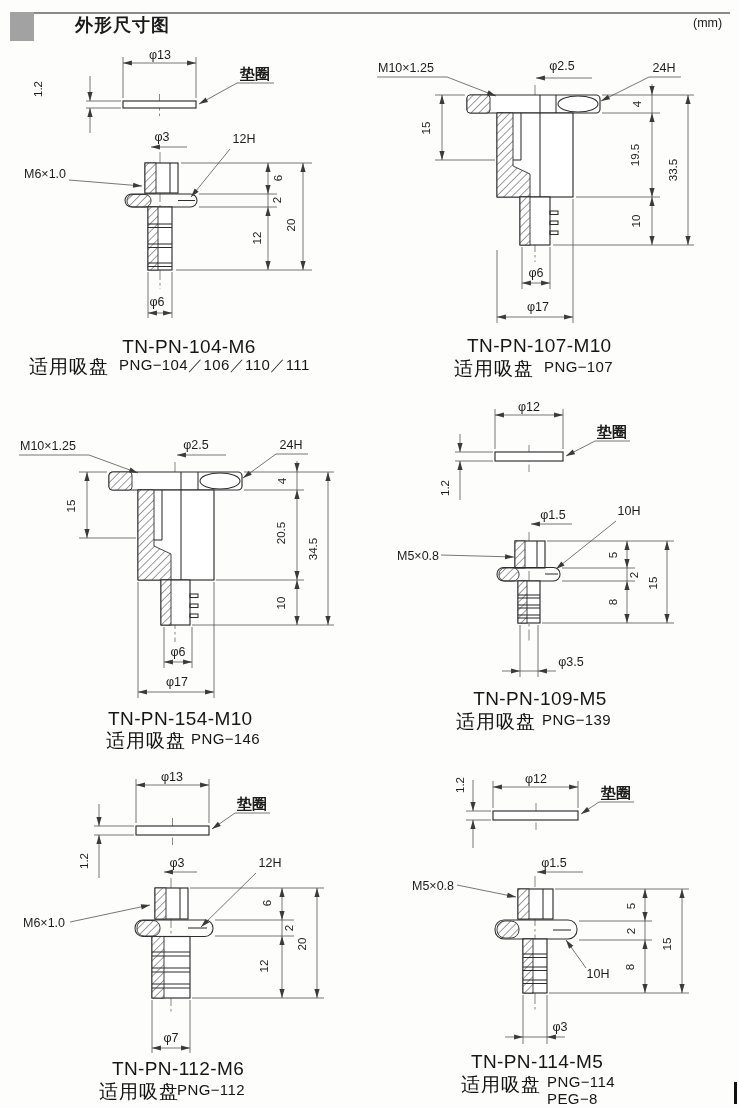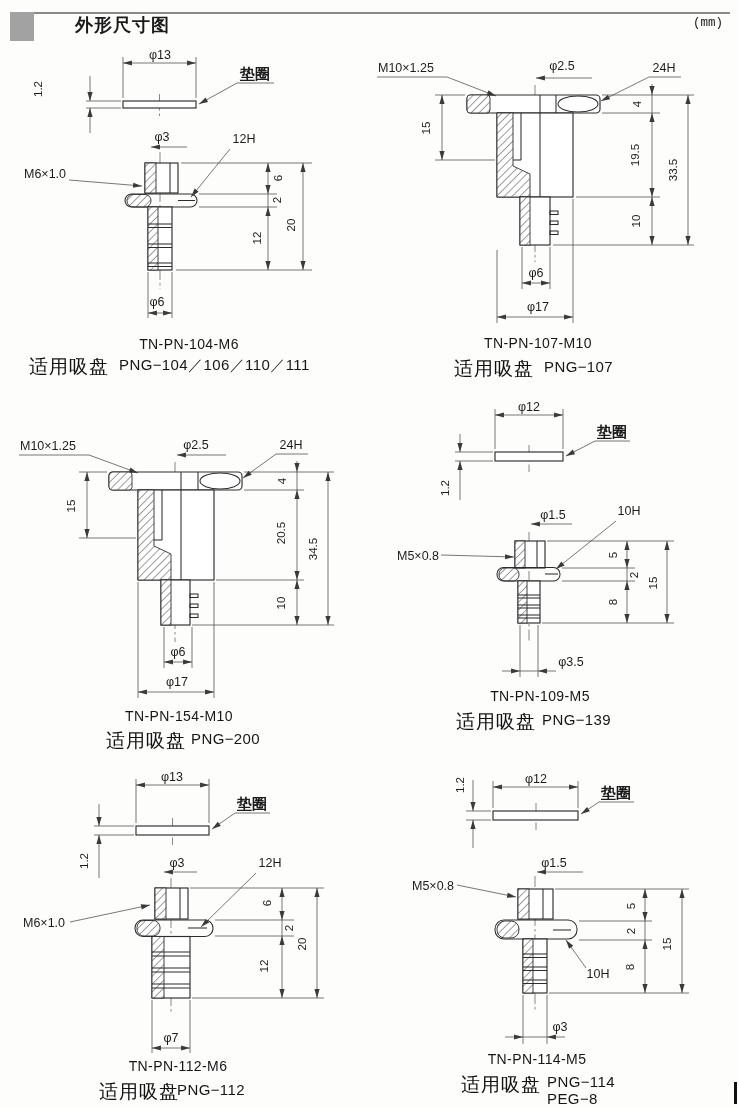--- a/index.html
+++ b/index.html
@@ -1,24 +1,24 @@
 <!DOCTYPE html>
 <html><head>
 <meta charset="utf-8">
 <style>
   html,body{margin:0;padding:0;background:#e8e8e8;}
   .page{position:relative;width:739px;height:1108px;background:#fdfdfc;overflow:hidden;
         font-family:"Liberation Sans","DejaVu Sans",sans-serif;color:#1a1a1a;}
   .rule{position:absolute;left:34px;top:12px;width:696px;height:1.5px;background:#8a8a8a;}
   .marker{position:absolute;left:10px;top:12px;width:24px;height:29px;background:#a2a2a2;}
   .title{position:absolute;left:47px;top:13px;font-size:18px;font-weight:bold;letter-spacing:1px;margin-left:28px;}
-  .unit{position:absolute;left:693px;top:16px;font-size:12.5px;font-family:Liberation Mono, monospace;}
+  .unit{position:absolute;left:693px;top:16px;font-size:12.5px;}
   .edgemark{position:absolute;left:734px;top:1082px;width:3px;height:22px;background:#111;}
   svg.sheet{position:absolute;left:0;top:0;}
-  .cap{position:absolute;font-size:14px;letter-spacing:.4px;color:#161616;white-space:nowrap;}
+  .cap{position:absolute;font-size:19px;letter-spacing:.4px;color:#161616;white-space:nowrap;}
   .cap.ctr{text-align:center;}
   .use{position:absolute;font-size:19px;letter-spacing:1px;color:#111;white-space:nowrap;}
   .mod{position:absolute;font-size:15px;letter-spacing:.4px;color:#161616;white-space:nowrap;}
   
   .ol{fill:#fff;stroke:#2d2d2d;stroke-width:1.15;}
   .ht{fill:url(#hp);stroke:#2d2d2d;stroke-width:.9;}
   .ln{fill:none;stroke:#2d2d2d;stroke-width:1.05;}
   .tn{fill:none;stroke:#4a4a4a;stroke-width:.75;}
   .dm{fill:none;stroke:#4a4a4a;stroke-width:.75;marker-start:url(#arw);marker-end:url(#arw);}
   .de{fill:none;stroke:#4a4a4a;stroke-width:.75;marker-end:url(#arw);}
@@ -407,21 +407,21 @@
   <div class="cap ctr" style="left:118px;top:336px;width:142px;">TN-PN-104-M6</div>
   <div class="use" style="left:29px;top:354px;">适用吸盘</div>
   <div class="mod" style="left:119px;top:356px;">PNG−104／106／110／111</div>
 
   <div class="cap ctr" style="left:467px;top:335px;width:142px;">TN-PN-107-M10</div>
   <div class="use" style="left:454px;top:356px;">适用吸盘</div>
   <div class="mod" style="left:544px;top:358px;">PNG−107</div>
 
   <div class="cap ctr" style="left:108px;top:708px;width:142px;">TN-PN-154-M10</div>
   <div class="use" style="left:106px;top:728px;">适用吸盘</div>
-  <div class="mod" style="left:191px;top:730px;">PNG−200</div>
+  <div class="mod" style="left:191px;top:730px;">PNG−146</div>
 
   <div class="cap ctr" style="left:469px;top:688px;width:142px;">TN-PN-109-M5</div>
   <div class="use" style="left:456px;top:709px;">适用吸盘</div>
   <div class="mod" style="left:542px;top:711px;">PNG−139</div>
 
   <div class="cap ctr" style="left:107px;top:1058px;width:142px;">TN-PN-112-M6</div>
   <div class="use" style="left:99px;top:1079px;">适用吸盘</div>
   <div class="mod" style="left:177px;top:1081px;">PNG−112</div>
 
   <div class="cap ctr" style="left:466px;top:1051px;width:142px;">TN-PN-114-M5</div>

